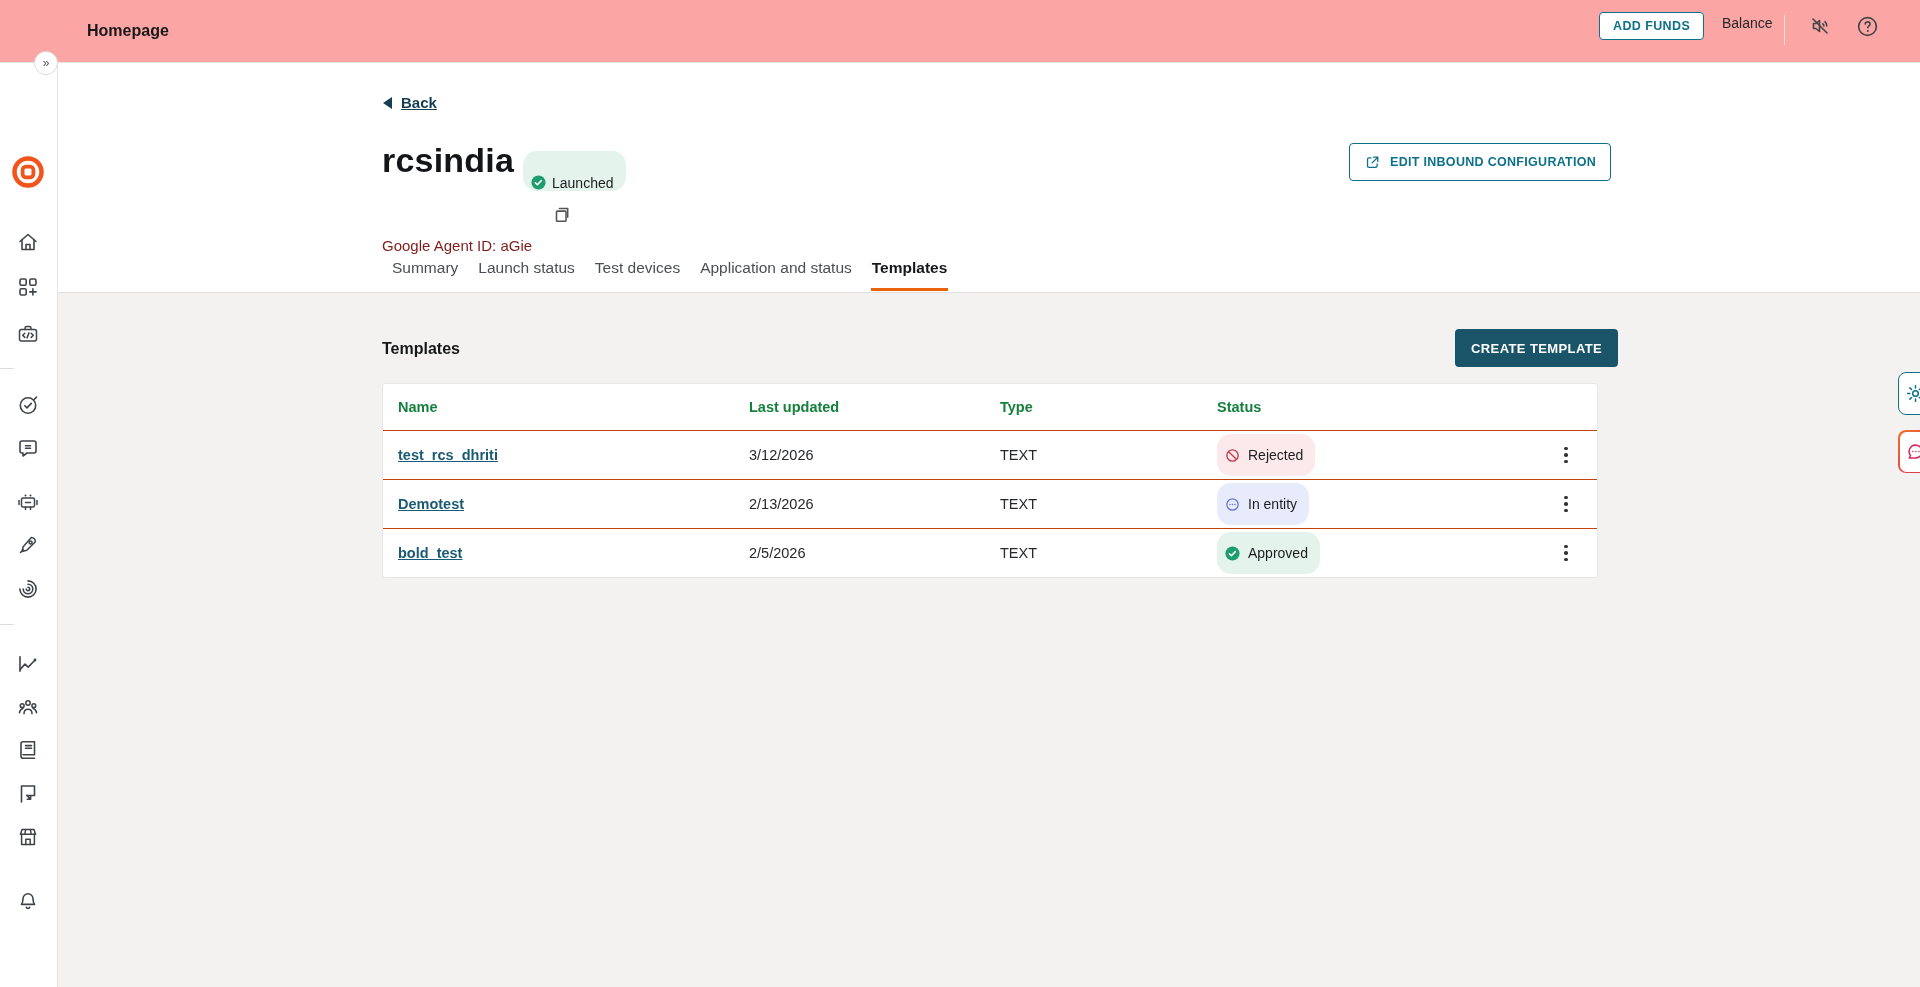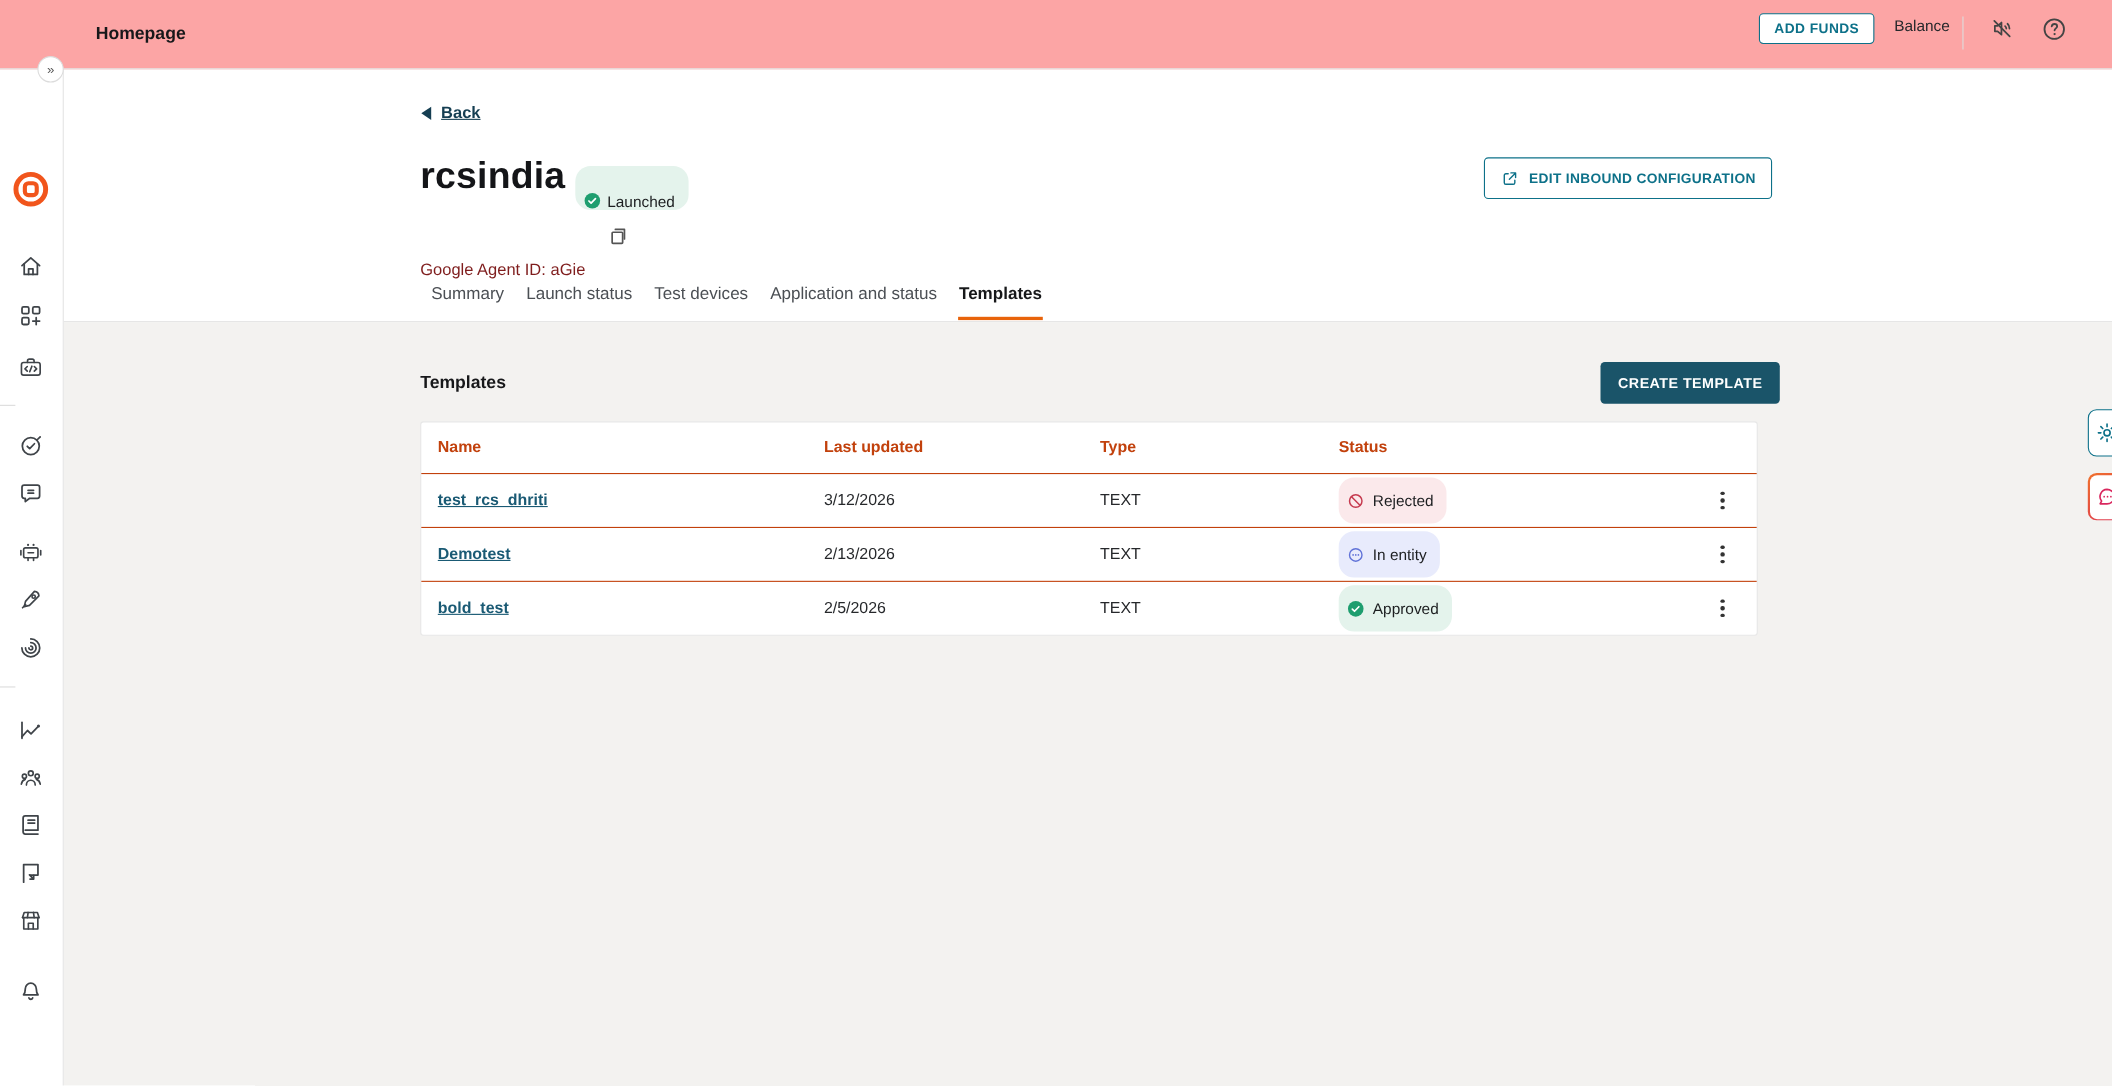--- a/index.html
+++ b/index.html
@@ -58,21 +58,21 @@
   .section-heading{position:absolute;left:382px;top:340px;font-size:16px;font-weight:bold;color:#17181a;}
   .create-btn{position:absolute;left:1455px;top:329px;height:38px;padding:0 16px;border:none;border-radius:4px;
           background:var(--button_dark_teal,#1a5469);color:#fff;font-size:13px;font-weight:bold;
           letter-spacing:.4px;display:flex;align-items:center;cursor:pointer;font-family:inherit;}
 
   
   .table-card{position:absolute;left:382px;top:383px;width:1216px;background:#fff;
           border:1px solid #e7e7e7;border-radius:3px;box-sizing:border-box;}
   .trow{display:grid;grid-template-columns:351px 251px 217px 1fr 48px;align-items:center;
           height:48px;padding:0 15px;border-top:1px solid #c2410c;font-size:14.5px;color:#26282b;}
-  .thead{height:46px;border-top:none;font-weight:bold;color:#c2410c;}
+  .thead{height:46px;border-top:none;font-weight:bold;color:#15803d;}
   .tpl-link{color:#1a5a74;font-weight:600;text-decoration:underline;cursor:pointer;}
   .pill{display:inline-flex;align-items:center;gap:7px;height:42px;padding:0 12px 0 7px;border-radius:14px;
           font-size:14px;color:#1c1e20;width:max-content;}
   .pill-rejected{background:var(--status_rejected_bg,#fbe9eb);}
   .pill-inreview{background:var(--status_in_review_bg,#e8ebfc);}
   .pill-approved{background:var(--status_approved_bg,#e4f3ec);}
   .kebab{justify-self:end;width:32px;height:32px;display:flex;flex-direction:column;align-items:center;
           justify-content:center;gap:3px;cursor:pointer;border-radius:4px;}
   .kebab i{width:3.5px;height:3.5px;border-radius:50%;background:#333;}
 

